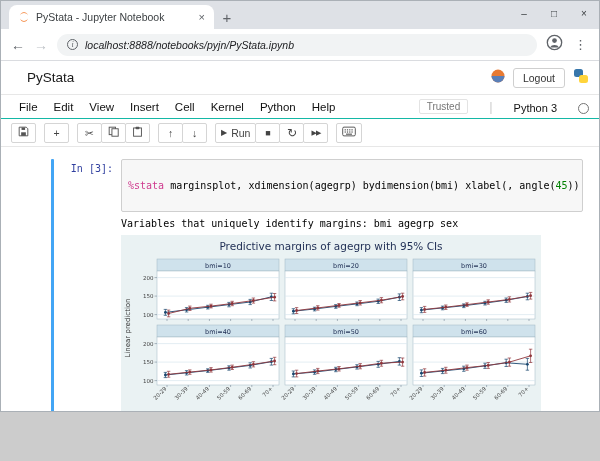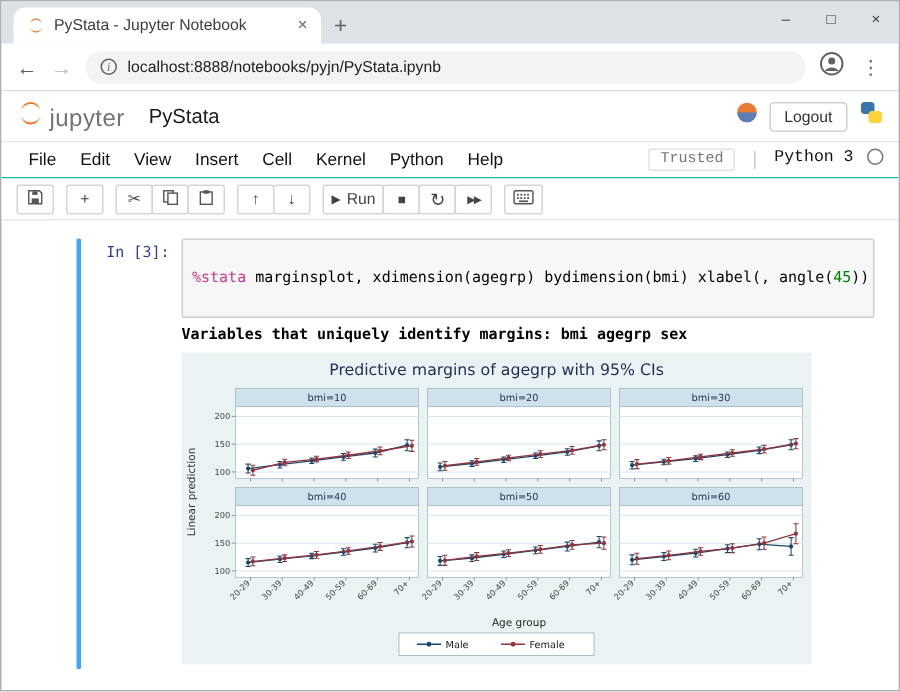--- a/index.html
+++ b/index.html
@@ -1,17 +1,17 @@
 <!DOCTYPE html>
 <html><head>
 <meta charset="utf-8">
 <style>
   * { margin:0; padding:0; box-sizing:border-box; }
   body { background:#ccc; font-family:"Liberation Sans","DejaVu Sans",sans-serif; }
-  .window { width:600px; height:461px; border:1px solid #aab0b6; background:#fff;
+  .window { width:600px; height:412px; border:1px solid #aab0b6; background:#fff;
             display:flex; flex-direction:column; overflow:hidden; }
 
   
   .tabbar { height:28px; flex:0 0 28px; background:#dee1e6; display:flex; align-items:flex-end;
             padding-left:8px; position:relative; }
   .tab { height:24px; width:205px; background:#fff; border-radius:8px 8px 0 0;
          display:flex; align-items:center; gap:6px; padding:0 6px 0 9px; }
   .favicon { display:flex; align-items:center; }
   .tab-title { font-size:10.5px; color:#3c4043; flex:1; white-space:nowrap; overflow:hidden; }
   .tab-close { font-size:11px; color:#5f6368; padding:0 3px; cursor:default; }
@@ -24,38 +24,38 @@
   
   .navbar { height:32px; flex:0 0 32px; background:#fff; border-bottom:1px solid #dadce0;
             display:flex; align-items:center; padding:0 10px; gap:9px; }
   .nav-arrow { font-size:14px; color:#5f6368; }
   .nav-arrow.disabled { color:#bdc1c6; }
   .urlbar { flex:1; height:22px; background:#f1f3f4; border-radius:11px; display:flex;
             align-items:center; gap:7px; padding:0 10px; }
   .info-icon { width:11px; height:11px; border:1px solid #5f6368; border-radius:50%;
                color:#5f6368; font-size:8px; line-height:9px; text-align:center;
                font-family:"Liberation Serif",serif; font-style:italic; flex:0 0 11px;}
-  .url-text { font-size:10.5px; color:#202124; white-space:nowrap; overflow:hidden; }
+  .url-text { font-size:10.5px; color:#202124; white-space:nowrap; overflow:hidden;font-style:italic; }
   .dots { color:#5f6368; font-size:13px; padding:0 2px; }
 
   
   .jheader { height:34px; flex:0 0 34px; border-bottom:1px solid #e7e7e7; display:flex;
              align-items:center; padding:0 10px; background:#fff; }
   .jlogo { display:flex; align-items:flex-end; gap:3px; }
   .jlogo-text { font-size:16px; color:#737373; letter-spacing:.3px; }
   .nb-title { font-size:13.5px; color:#1a1a1a; margin-left:16px; }
   .jheader-right { margin-left:auto; display:flex; align-items:center; gap:8px; }
   .logout-btn { font-size:10.5px; color:#333; border:1px solid #cfcfcf; border-radius:3px;
                 padding:3px 9px; background:#fff; font-family:inherit; }
 
   
   .jmenubar { height:24px; flex:0 0 24px; border-bottom:1px solid #14b8a6; display:flex;
               align-items:center; padding:0 10px; font-size:11.5px; color:#111; background:#fff; }
   .menu-item { padding:0 8px; }
-  .menu-right { margin-left:auto; display:flex; align-items:flex-start; gap:9px;font-family:Liberation Mono, monospace; }
+  .menu-right { margin-left:auto; display:flex; align-items:flex-end; gap:21px; }
   .trusted { font-size:10px; color:#777; border:1px solid #e3e3e3; border-radius:2px; padding:1px 7px; }
   .kernel-sep { color:#cfcfcf; font-size:13px; }
   .kernel-name { font-size:11px; color:#111; }
   .kernel-circle { width:11px; height:11px; border:1.5px solid #757575; border-radius:50%; }
 
   
   .jtoolbar { height:28px; flex:0 0 28px; border-bottom:1px solid #e7e7e7; display:flex;
               align-items:center; padding:0 10px; gap:8px; background:#fff; }
   .btn-group { display:flex; }
   .tbtn { min-width:25px; height:20px; background:#fff; border:1px solid #d5d5d5; border-radius:2px;
@@ -79,21 +79,21 @@
   .prompt { width:62px; flex:0 0 62px; text-align:right; padding-right:8px; padding-top:4px;
             font-family:"DejaVu Sans Mono","Liberation Mono",monospace; font-size:10px; color:#303f9f; }
   .input-area { flex:1; border:1px solid #cfcfcf; border-radius:2px; background:#f7f7f7;
                 padding:20px 6px; font-family:"DejaVu Sans Mono","Liberation Mono",monospace;
                 font-size:10px; color:#000; white-space:pre; overflow:hidden; min-height:19px; }
   .cm-magic { color:#cf3a8e; }
   .cm-number { color:#008000; }
   .output-row { margin-top:3px; }
   .output-area { flex:1; font-family:"DejaVu Sans Mono","Liberation Mono",monospace;
                  font-size:10px; color:#000; }
-  .output-text { padding:3px 0 6px 0; white-space:pre;font-weight:bold; }
+  .output-text { padding:3px 0 6px 0; white-space:pre; }
   .figure { width:420px; }
 </style>
 </head>
 <body>
 
 <div class="window">
 
   <div class="tabbar">
     <div class="tab">
       <span class="favicon">
@@ -124,29 +124,20 @@
       <svg width="17" height="17" viewBox="0 0 18 18">
         <circle cx="9" cy="9" r="7.6" fill="none" stroke="#5f6368" stroke-width="1.4"></circle>
         <circle cx="9" cy="7" r="2.5" fill="#5f6368"></circle>
         <path d="M4.2 14.2 a5.3 4.3 0 0 1 9.6 0" fill="#5f6368"></path>
       </svg>
     </span>
     <span class="dots">⋮</span>
   </div>
 
   <div class="jheader">
-    <div class="jlogo">
-      <span>
-        <svg width="19" height="17" viewBox="0 0 20 18">
-          <path d="M3.2 11.5 c1.6 2.6 4 4 6.8 4 c2.8 0 5.2 -1.4 6.8 -4 c-1.2 3.4 -3.8 5.4 -6.8 5.4 c-3 0 -5.6 -2 -6.8 -5.4 z" fill="#f37726"></path>
-          <path d="M3.2 6.5 c1.6 -2.6 4 -4 6.8 -4 c2.8 0 5.2 1.4 6.8 4 c-1.2 -3.4 -3.8 -5.4 -6.8 -5.4 c-3 0 -5.6 2 -6.8 5.4 z" fill="#f37726"></path>
-        </svg>
-      </span>
-      <span class="jlogo-text">jupyter</span>
-    </div>
     <span class="nb-title">PyStata</span>
     <div class="jheader-right">
       <span>
         <svg width="14" height="14" viewBox="0 0 14 14">
           <circle cx="7" cy="7" r="6.5" fill="#e87a33"></circle>
           <path d="M0.5 7 a6.5 6.5 0 0 0 13 0 z" fill="#5a7fb8"></path>
         </svg>
       </span>
       <button class="logout-btn">Logout</button>
       <span>

